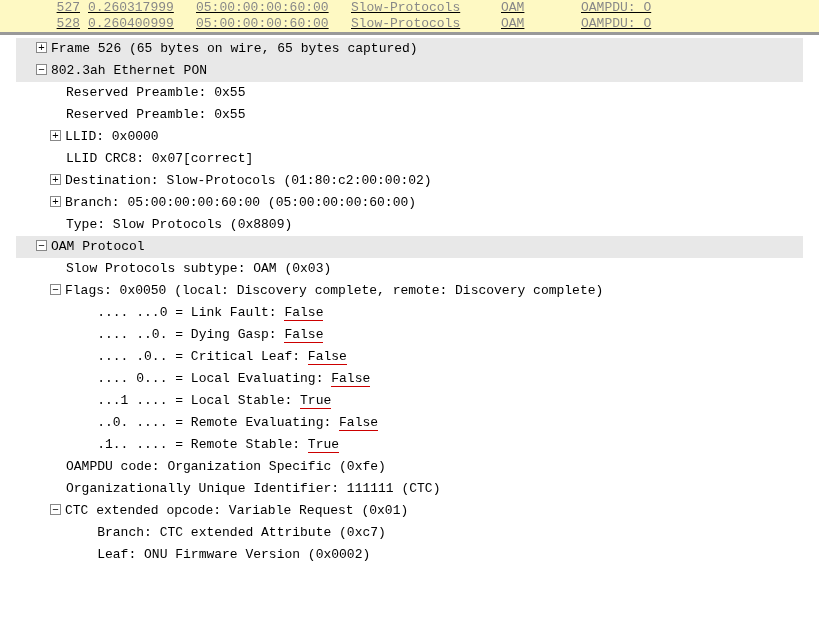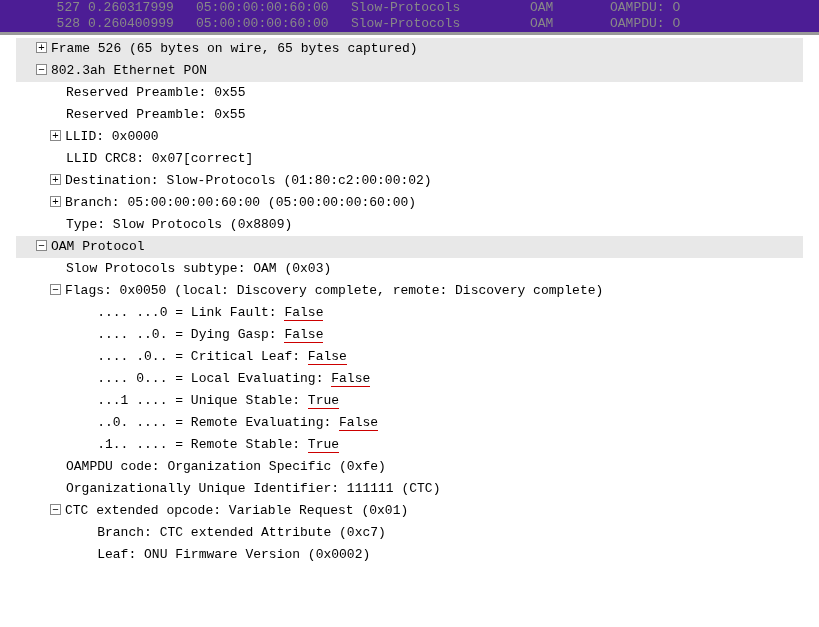--- a/index.html
+++ b/index.html
@@ -5,37 +5,38 @@
     * { margin: 0; padding: 0; box-sizing: border-box; }
     body {
       font-family: 'Courier New', Courier, monospace;
       font-size: 13px;
       background: #fff;
       color: #000;
       width: 819px;
       overflow-x: hidden;
     }
     .packet-list {
-      background: #4c1d95;
+      background: #fef9c3;
       border-bottom: 1px solid #999;
       padding: 0;
+      text-decoration: underline;
     }
     .packet-row {
       display: flex;
       white-space: nowrap;
       padding: 0 0 0 40px;
       color: #888;
       line-height: 16px;
     }
     .packet-row span { display: inline-block; }
     .col-no { width: 40px; text-align: right; margin-right: 8px; }
     .col-time { width: 100px; margin-right: 8px; }
     .col-src { width: 155px; }
     .col-dst { width: 150px; }
-    .col-proto { width: 80px; margin-left: 29px; }
+    .col-proto { width: 80px; }
     .col-info { }
     .tree-pane {
       background: #fff;
       border-top: 2px solid #999;
       padding: 3px 16px;
       line-height: 22px;
       position: relative;
     }
     .tree-row {
       position: relative;
@@ -112,21 +113,21 @@
     <span class="spacer ind-1"></span><span class="toggle" data-sym="−"></span><span>OAM Protocol</span>
   </div>
   <div class="tree-row"><span class="spacer ind-3"></span><span>Slow Protocols subtype: OAM (0x03)</span></div>
 
   <div class="tree-row"><span class="spacer ind-2"></span><span class="toggle" data-sym="−"></span><span>Flags: 0x0050 (local: Discovery complete, remote: Discovery complete)</span></div>
 
   <div class="tree-row"><span class="spacer ind-3"></span>&nbsp;&nbsp;&nbsp;&nbsp;<span>.... ...0 = Link Fault: </span><span class="underline-red">False</span></div>
   <div class="tree-row"><span class="spacer ind-3"></span>&nbsp;&nbsp;&nbsp;&nbsp;<span>.... ..0. = Dying Gasp: </span><span class="underline-red">False</span></div>
   <div class="tree-row"><span class="spacer ind-3"></span>&nbsp;&nbsp;&nbsp;&nbsp;<span>.... .0.. = Critical Leaf: </span><span class="underline-red">False</span></div>
   <div class="tree-row"><span class="spacer ind-3"></span>&nbsp;&nbsp;&nbsp;&nbsp;<span>.... 0... = Local Evaluating: </span><span class="underline-red">False</span></div>
-  <div class="tree-row"><span class="spacer ind-3"></span>&nbsp;&nbsp;&nbsp;&nbsp;<span>...1 .... = Unique Stable: </span><span class="underline-red">True</span></div>
+  <div class="tree-row"><span class="spacer ind-3"></span>&nbsp;&nbsp;&nbsp;&nbsp;<span>...1 .... = Local Stable: </span><span class="underline-red">True</span></div>
   <div class="tree-row"><span class="spacer ind-3"></span>&nbsp;&nbsp;&nbsp;&nbsp;<span>..0. .... = Remote Evaluating: </span><span class="underline-red">False</span></div>
   <div class="tree-row"><span class="spacer ind-3"></span>&nbsp;&nbsp;&nbsp;&nbsp;<span>.1.. .... = Remote Stable: </span><span class="underline-red">True</span></div>
 
   <div class="tree-row"><span class="spacer ind-3"></span><span>OAMPDU code: Organization Specific (0xfe)</span></div>
   <div class="tree-row"><span class="spacer ind-3"></span><span>Organizationally Unique Identifier: 111111 (CTC)</span></div>
 
   <div class="tree-row"><span class="spacer ind-2"></span><span class="toggle" data-sym="−"></span><span>CTC extended opcode: Variable Request (0x01)</span></div>
   <div class="tree-row"><span class="spacer ind-3"></span>&nbsp;&nbsp;&nbsp;&nbsp;<span>Branch: CTC extended Attribute (0xc7)</span></div>
   <div class="tree-row"><span class="spacer ind-3"></span>&nbsp;&nbsp;&nbsp;&nbsp;<span>Leaf: ONU Firmware Version (0x0002)</span></div>
 

